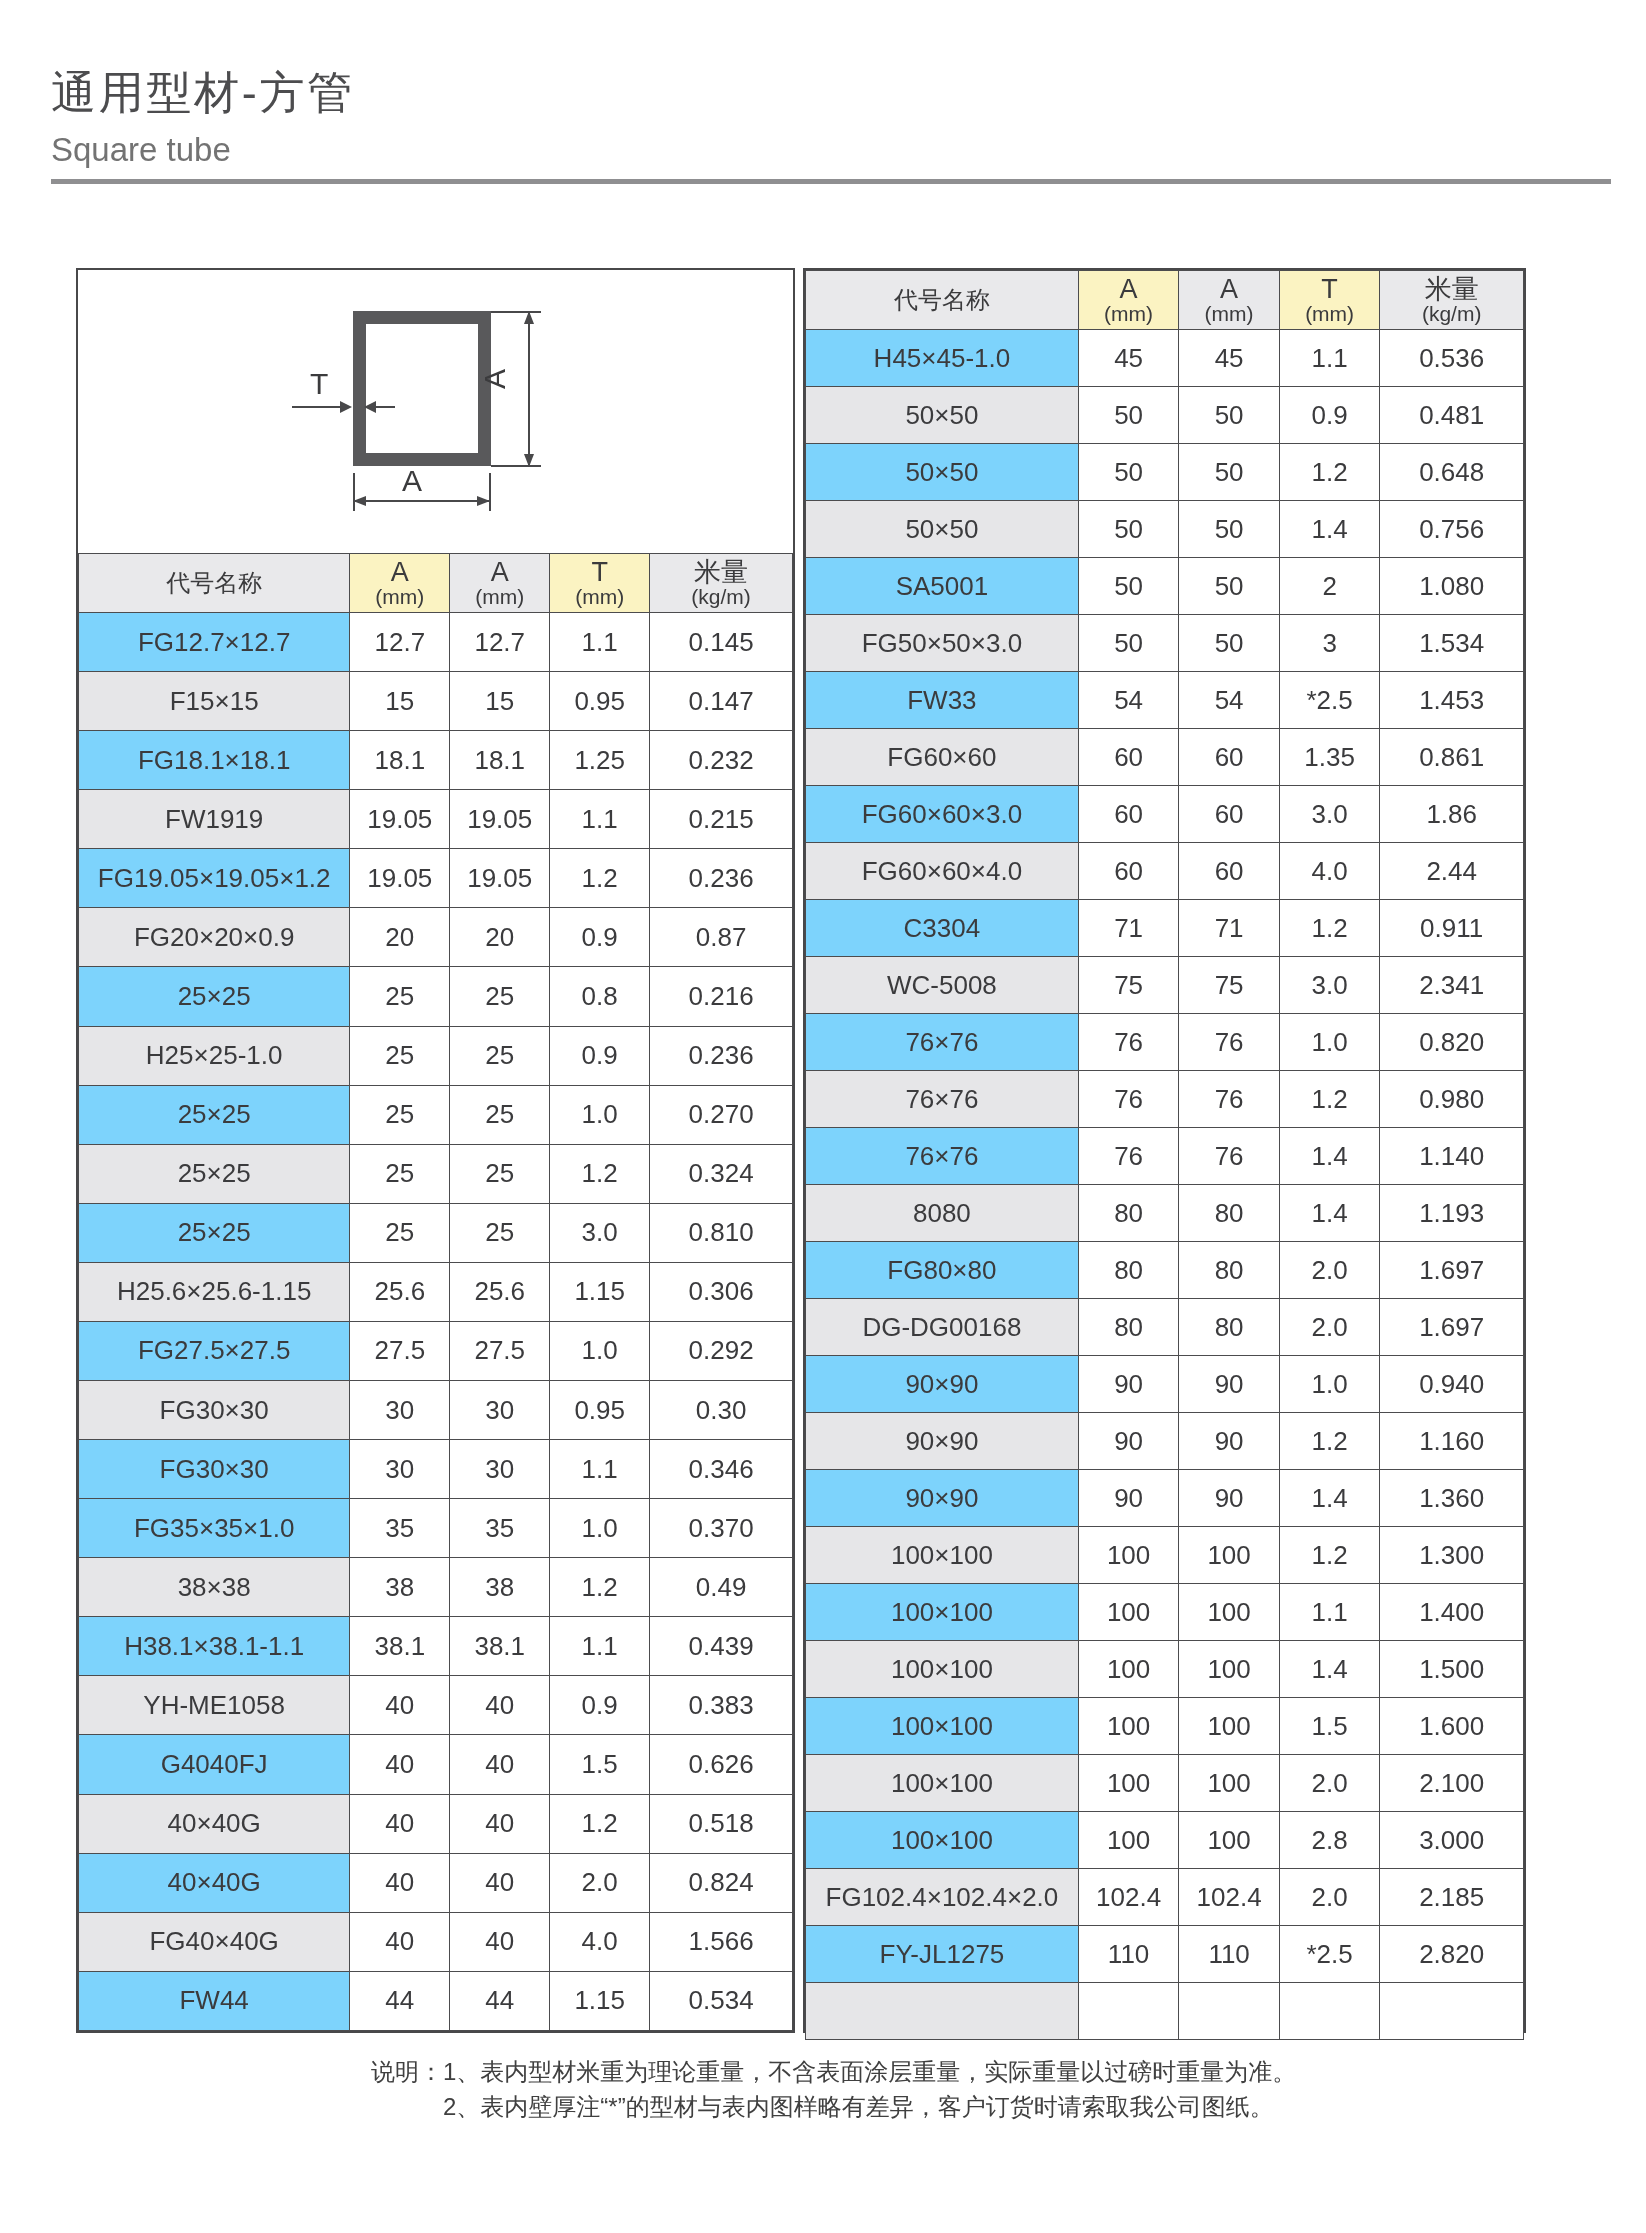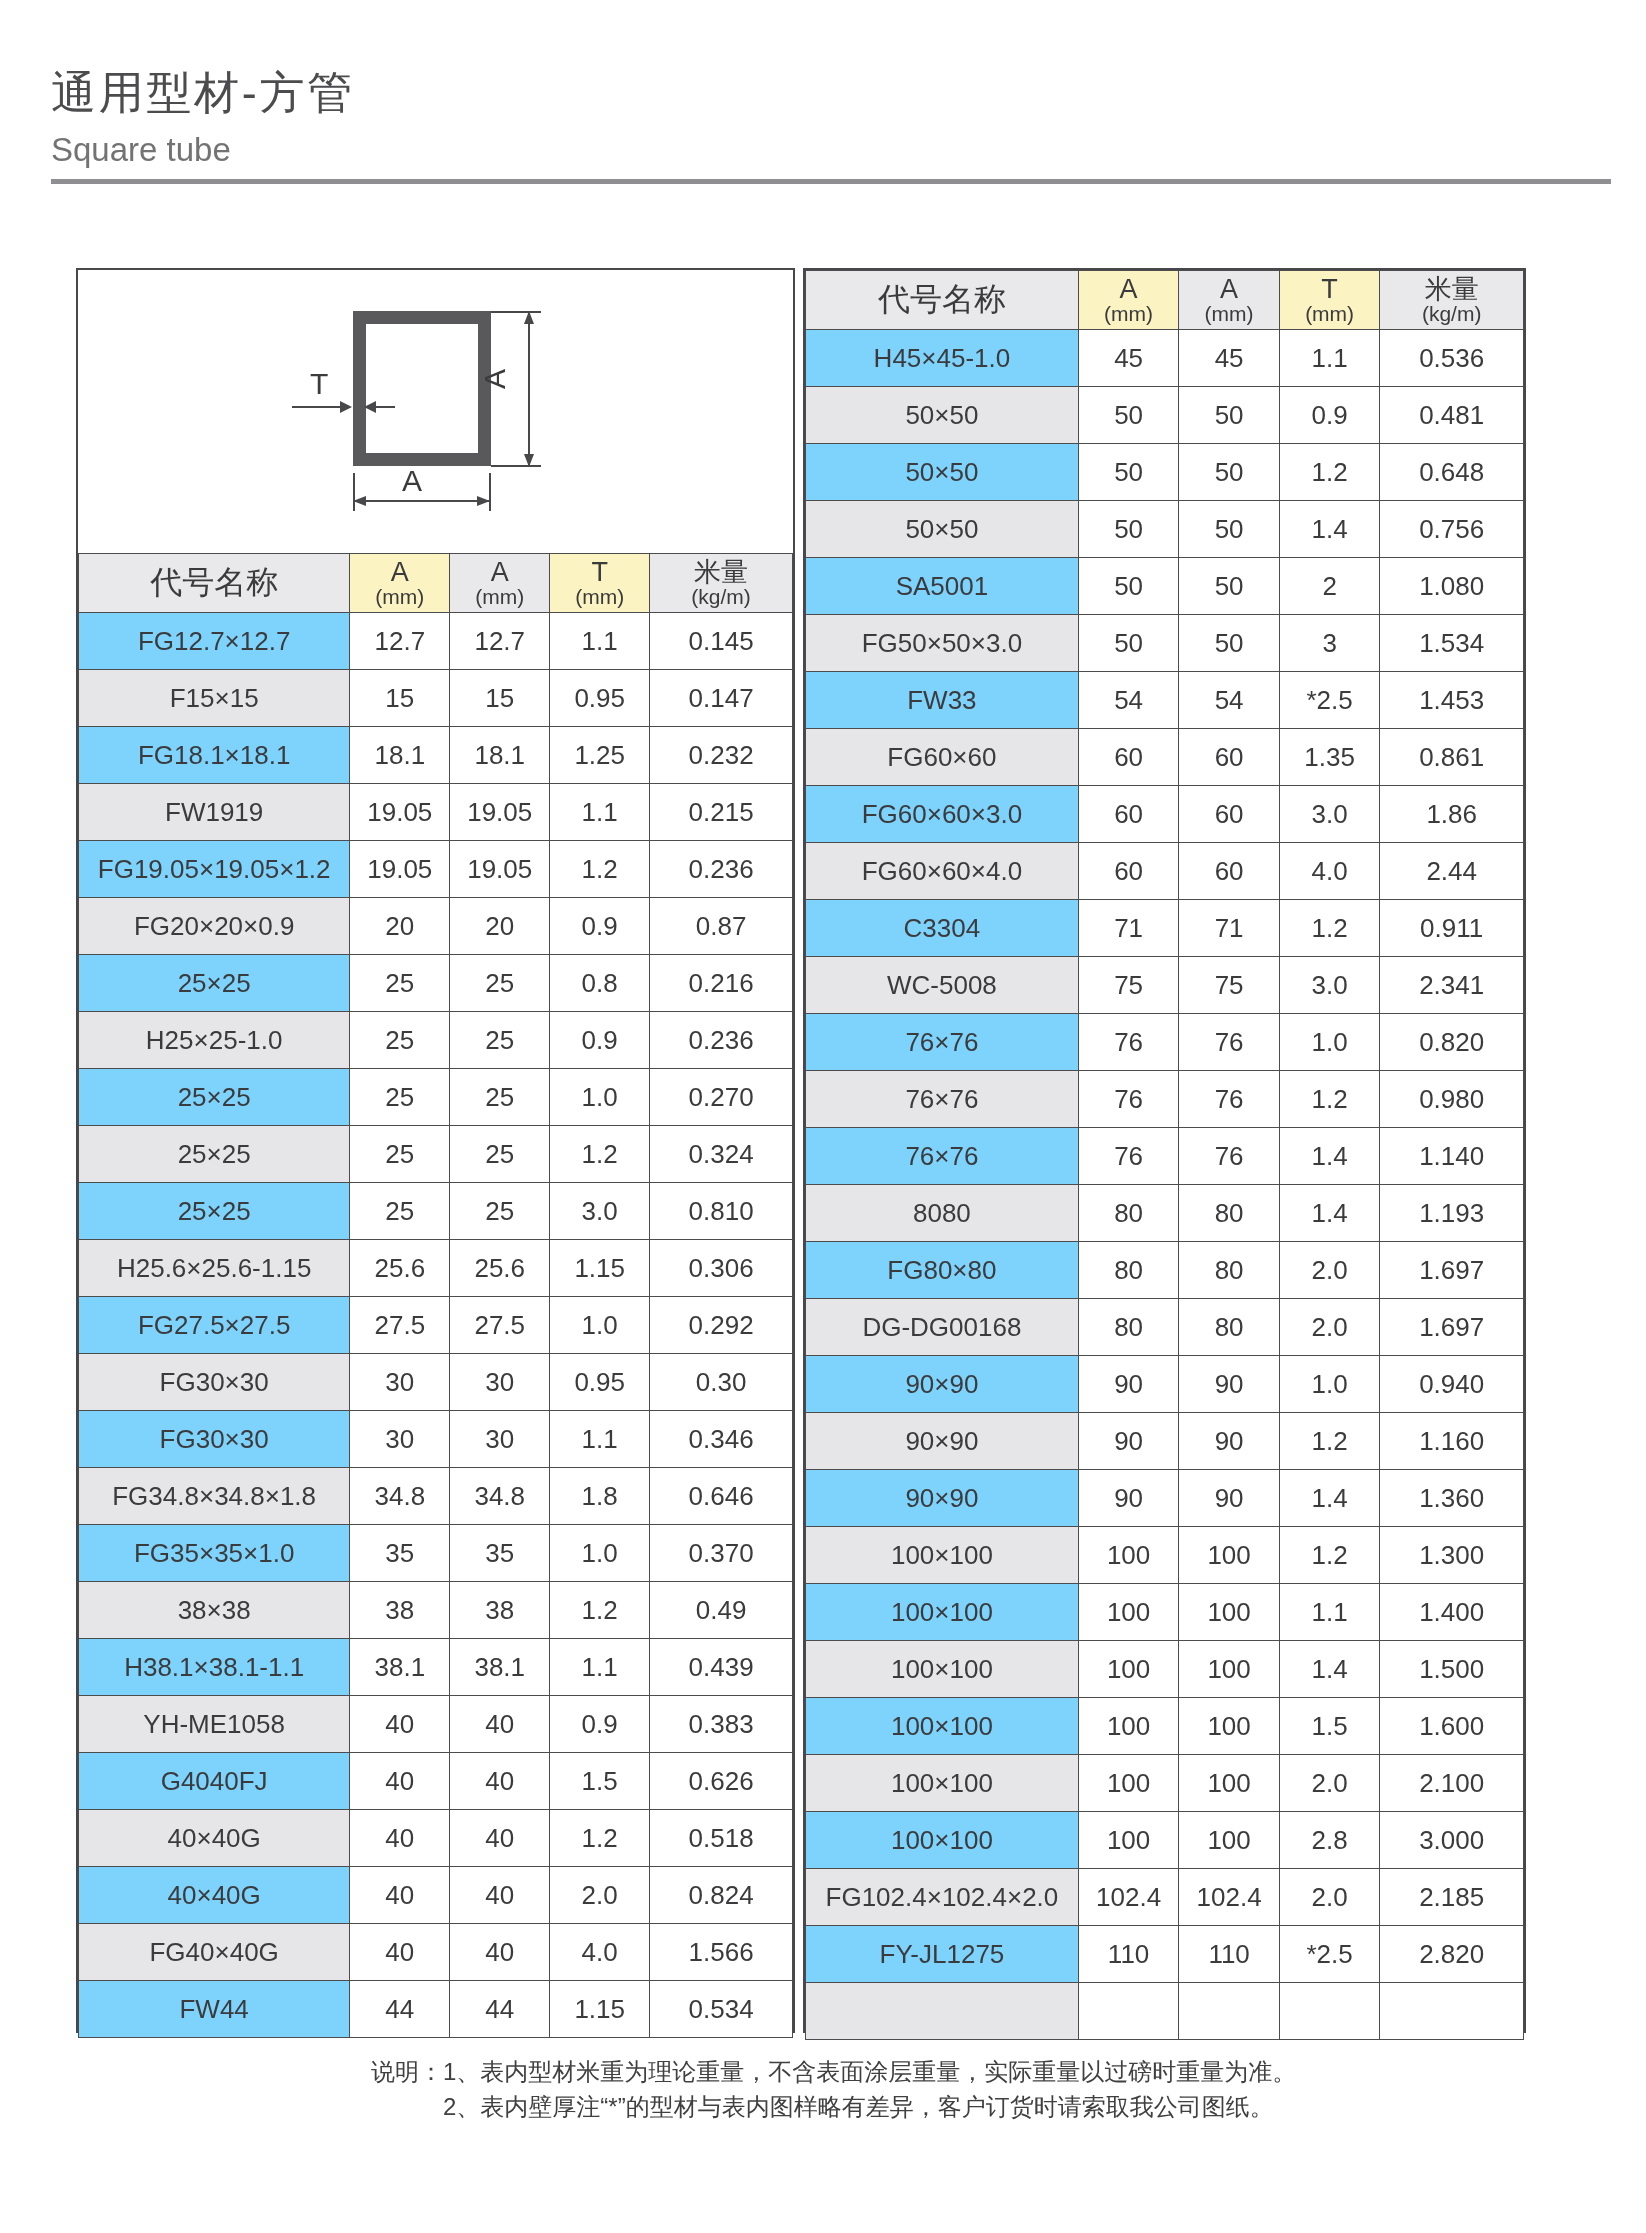--- a/index.html
+++ b/index.html
@@ -30,21 +30,21 @@
   .tbl-left{height:calc(100% - 283px);}
   .tbl-right{height:100%;}
   th,td{
     border:1.8px solid #4c4c4e;text-align:center;vertical-align:middle;
     padding:0;overflow:hidden;white-space:nowrap;
   }
   thead tr{height:59px;}
   tbody tr{height:57px;}
   td{font-size:26px;color:#3b3b3d;background:#ffffff;}
   th{font-weight:normal;color:#3b3b3d;}
-  .h-name{font-size:32px;background:#e9e9eb;}
+  .h-name{font-size:24px;background:#e9e9eb;}
   .h-gray{background:#e9e9eb;}
   .h-yellow{background:#fbf3c2;}
   .h2{display:flex;flex-direction:column;line-height:1.02;justify-content:center;}
   .h2 .big{font-size:27px;}
   .h2 .sub{font-size:21px;}
   tbody tr.alt-a td.c-name{background:#7dd3fc;}
   tbody tr.alt-b td.c-name{background:#e6e6e8;}
 
   
   .diagram{position:relative;width:100%;height:283px;background:#ffffff;}
@@ -245,27 +245,20 @@
           <td class="c-val">0.95</td>
           <td class="c-val">0.30</td>
         </tr>
         <tr class="alt-a">
           <td class="c-name">FG30×30</td>
           <td class="c-val">30</td>
           <td class="c-val">30</td>
           <td class="c-val">1.1</td>
           <td class="c-val">0.346</td>
         </tr>
-        <tr class="alt-b">
-          <td class="c-name">FG34.8×34.8×1.8</td>
-          <td class="c-val">34.8</td>
-          <td class="c-val">34.8</td>
-          <td class="c-val">1.8</td>
-          <td class="c-val">0.646</td>
-        </tr>
         <tr class="alt-a">
           <td class="c-name">FG35×35×1.0</td>
           <td class="c-val">35</td>
           <td class="c-val">35</td>
           <td class="c-val">1.0</td>
           <td class="c-val">0.370</td>
         </tr>
         <tr class="alt-b">
           <td class="c-name">38×38</td>
           <td class="c-val">38</td>

